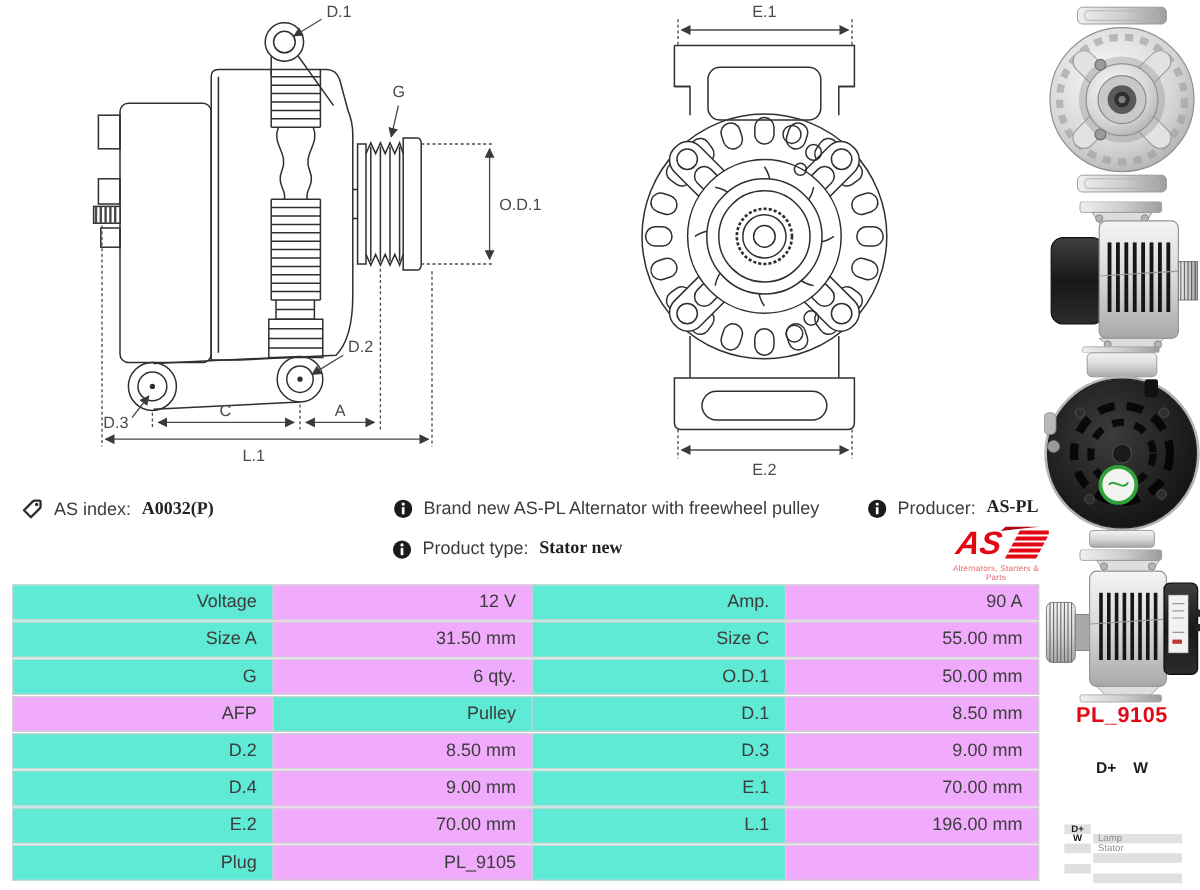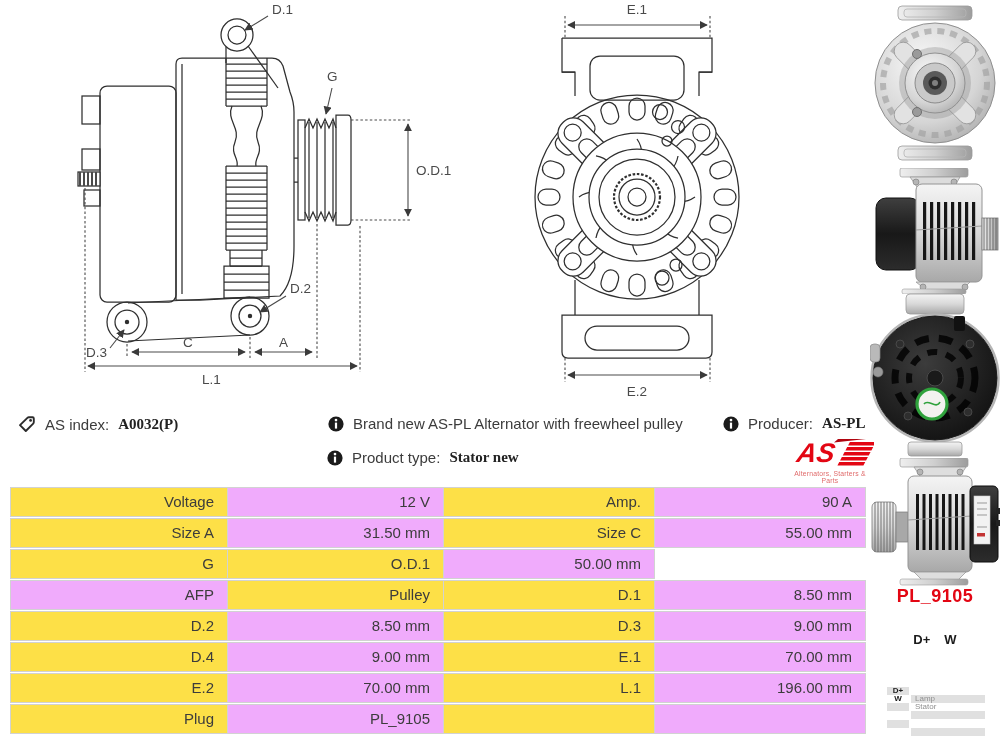--- a/index.html
+++ b/index.html
@@ -12,21 +12,21 @@
   .info-line{position:absolute;display:flex;align-items:flex-end;gap:9px;font-size:15px;color:#3c3c3c;white-space:nowrap;}
   .info-line b{color:#222;font-family:Liberation Serif, serif;}
   .std-line{font-weight:bold;color:#a16207;letter-spacing:.2px;margin-top:48px;}
 
   
   .spec{position:absolute;left:10px;top:487px;width:856px;}
   .srow{display:grid;grid-template-columns:218px 216px 211px 211px;margin-bottom:1px;}
   .cell{box-sizing:border-box;height:30px;line-height:28px;font-size:15px;text-align:right;
         padding:0 13px 0 4px;border:1px solid #d2d2d2;border-left-width:0;overflow:hidden;}
   .srow .cell:first-child{border-left-width:1px;}
-  .lab{background:#fde047;color:#3c3c3c;}
+  .lab{background:#5eead4;color:#3c3c3c;}
   .val{background:#f0abfc;color:#3c3c3c;}
 
   
   .plug-code{position:absolute;left:870px;top:586px;width:130px;text-align:center;
              color:#e30613;font-weight:bold;font-size:18px;letter-spacing:.5px;}
   .terms{position:absolute;left:870px;top:632px;width:130px;display:flex;justify-content:center;gap:14px;
          font-size:13px;font-weight:bold;color:#1c1c1c;}
 
   
   .pinout{position:absolute;left:887px;top:678px;width:98px;font-size:8px;line-height:8px;}
@@ -423,20 +423,21 @@
       <div class="cell val">90 A</div>
     </div>
     <div class="srow">
       <div class="cell lab">Size A</div>
       <div class="cell val">31.50 mm</div>
       <div class="cell lab">Size C</div>
       <div class="cell val">55.00 mm</div>
     </div>
     <div class="srow">
       <div class="cell lab">G</div>
+      <div class="cell val">6 qty.</div>
       <div class="cell lab">O.D.1</div>
       <div class="cell val">50.00 mm</div>
     </div>
     <div class="srow">
       <div class="cell val">AFP</div>
       <div class="cell lab">Pulley</div>
       <div class="cell lab">D.1</div>
       <div class="cell val">8.50 mm</div>
     </div>
     <div class="srow">

